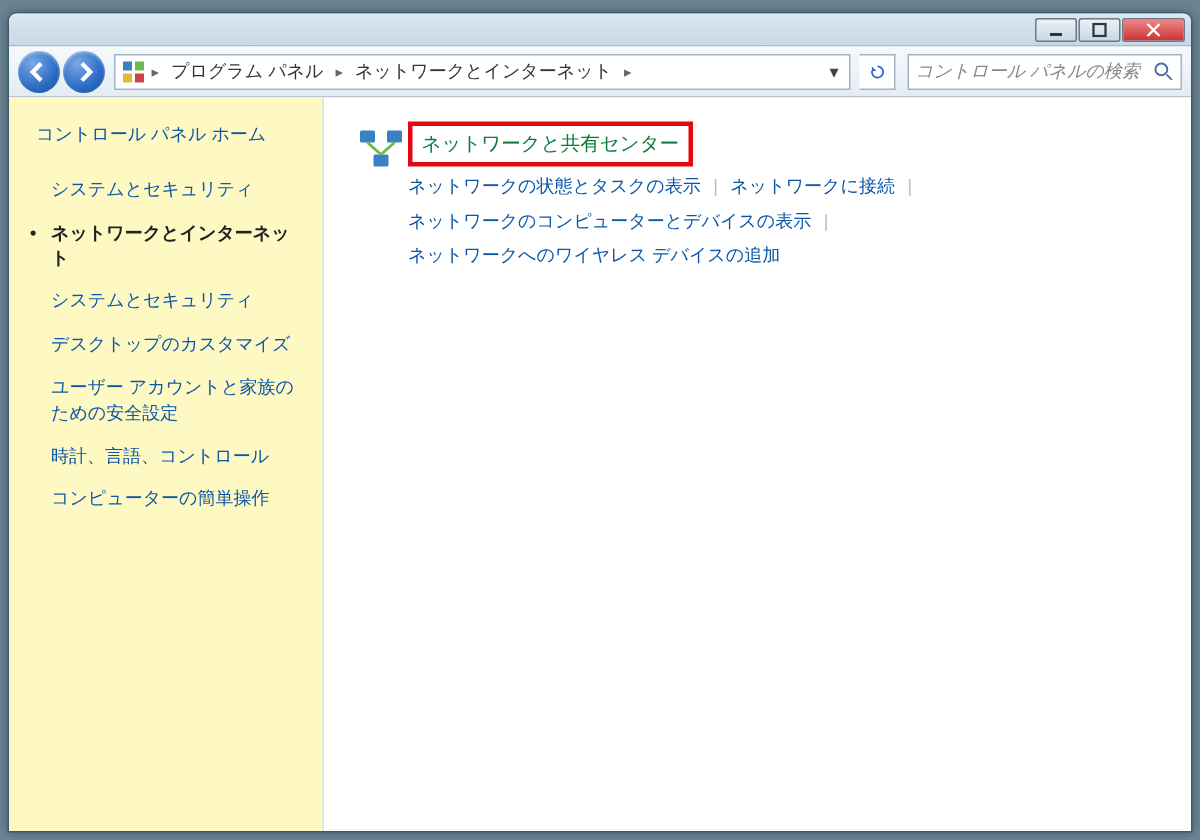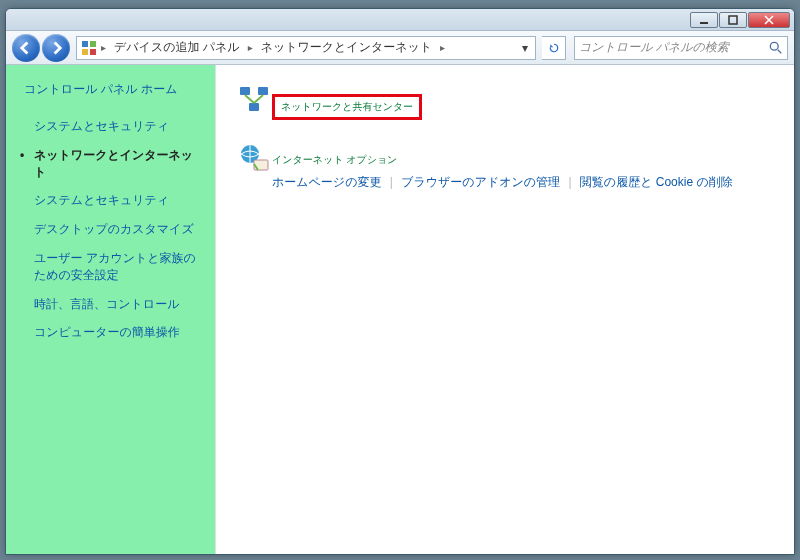--- a/index.html
+++ b/index.html
@@ -87,38 +87,38 @@
     .bc-drop { color: #444; padding: 0 3px; }
     .refresh-btn {
       width: 24px; height: 24px;
       border: 1px solid #9fb4c5;
       border-left: none;
       background: #fff;
       display: flex; align-items: center; justify-content: center;
       margin-right: 6px;
     }
     .searchbox {
-      width: 214px; height: 24px;
+      width: 183px; height: 24px;
       border: 1px solid #9fb4c5;
       background: #fff;
       display: flex; align-items: center;
       padding: 0 4px;
       color: #888; font-style: italic;
     }
     .searchbox span { flex: 1; }
     .searchbox svg { width: 14px; height: 14px; fill: #4a6fa0; }
     
     .content {
       flex: 1;
       display: flex;
       background: #fff;
     }
     .sidebar {
       width: 210px;
-      background: #86efac;
+      background: #fef9c3;
       border-right: 1px solid #d8e0e8;
       padding: 16px 10px;
     }
     .sidebar-home {
       color: #0b57a8;
       margin-bottom: 14px;
       padding-left: 8px;
     }
     .sidebar-item {
       color: #0b57a8;
@@ -150,24 +150,23 @@
       width: 36px;
       flex-shrink: 0;
       display: flex;
       align-items: flex-start;
       justify-content: center;
       padding-top: 2px;
     }
     .section-body { flex: 1; }
     .section-title {
       color: #0a7c3a;
-      font-size: 10px;
+      font-size: 13px;
       margin-bottom: 4px;
       cursor: pointer;
-      margin-top: 13px;
     }
     .section-title.highlighted {
       border: 3px solid #e30613;
       padding: 3px 6px;
       display: inline-block;
       margin-bottom: 2px;
     }
     .section-links {
       line-height: 1.9;
     }
@@ -215,21 +214,21 @@
     <div class="breadcrumb">
       <span class="bc-icon">
         <svg viewBox="0 0 16 16">
             <rect x="1" y="1" width="6" height="6" fill="#3b7fc4"></rect>
             <rect x="9" y="1" width="6" height="6" fill="#6fb74e"></rect>
             <rect x="1" y="9" width="6" height="6" fill="#e6b83a"></rect>
             <rect x="9" y="9" width="6" height="6" fill="#c44"></rect>
           </svg>
       </span>
       <span class="bc-arrow">▸</span>
-      <span class="bc-seg">デバイスの追加 パネル</span>
+      <span class="bc-seg">プログラム パネル</span>
       <span class="bc-arrow">▸</span>
       <span class="bc-seg">ネットワークとインターネット</span>
       <span class="bc-arrow">▸</span>
       <span style="flex:1"></span>
       <span class="bc-drop">▾</span>
     </div>
     <div class="refresh-btn">
       <svg viewBox="0 0 16 16" width="12" height="12">
           <path d="M8 3 a5 5 0 1 1 -4.9 4" fill="none" stroke="#2b6cc4" stroke-width="1.6"></path>
           <path d="M3 3 L3 7 L7 7 Z" fill="#2b6cc4"></path>
@@ -262,39 +261,28 @@
         <div class="section-icon">
           <svg width="32" height="32" viewBox="0 0 32 32">
             <rect x="2" y="4" width="10" height="8" rx="1" fill="#3b7fc4"></rect>
             <rect x="20" y="4" width="10" height="8" rx="1" fill="#3b7fc4"></rect>
             <rect x="11" y="20" width="10" height="8" rx="1" fill="#3b7fc4"></rect>
             <path d="M7 12 L16 20 M25 12 L16 20" stroke="#6fb74e" stroke-width="2" fill="none"></path>
           </svg>
         </div>
         <div class="section-body">
           <div class="section-title highlighted">ネットワークと共有センター</div>
-        </div>
-      </div>
-
-
-      <div class="section">
-        <div class="section-icon">
-          <svg width="32" height="32" viewBox="0 0 32 32">
-            <circle cx="12" cy="12" r="9" fill="#3b9fd4"></circle>
-            <path d="M3 12 Q12 6 21 12 M3 12 Q12 18 21 12 M12 3 L12 21" stroke="#fff" stroke-width="1" fill="none"></path>
-            <rect x="16" y="18" width="14" height="10" rx="1" fill="#f4f0dc" stroke="#b89"></rect>
-            <path d="M20 28 L16 22" stroke="#6fb74e" stroke-width="2"></path>
-          </svg>
-        </div>
-        <div class="section-body">
-          <div class="section-title">インターネット オプション</div>
           <div class="section-links">
-            <a>ホームページの変更</a>
+            <a>ネットワークの状態とタスクの表示</a>
             <span class="sep">|</span>
-            <a>ブラウザーのアドオンの管理</a>
-            <span class="sep">|</span>
-            <a>閲覧の履歴と Cookie の削除</a>
+            <a>ネットワークに接続</a>
+            <span class="sep">|</span><br>
+            <a>ネットワークのコンピューターとデバイスの表示</a>
+            <span class="sep">|</span><br>
+            <a>ネットワークへのワイヤレス デバイスの追加</a>
           </div>
         </div>
       </div>
+
+
     </div>
   </div>
 </div>
 
 </body></html>

